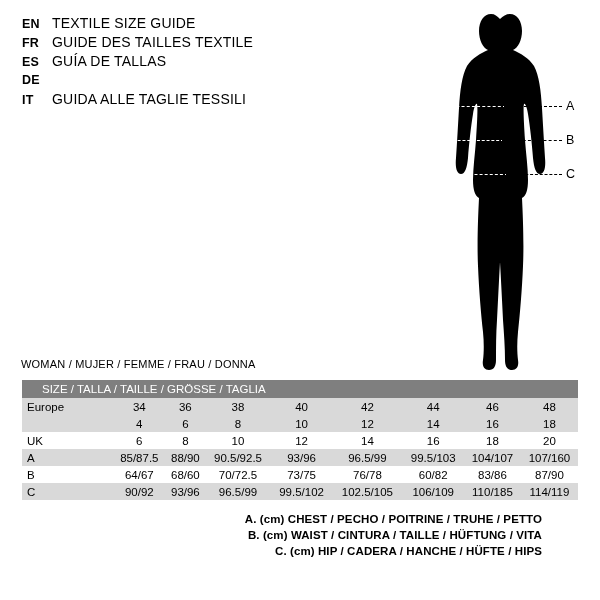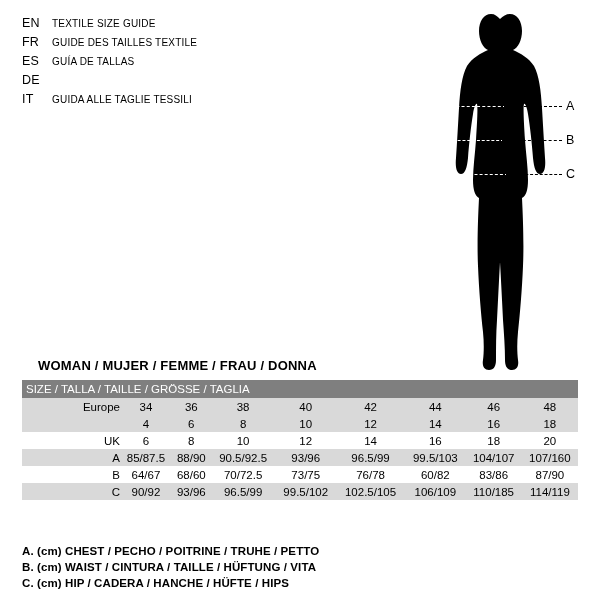--- a/index.html
+++ b/index.html
@@ -31,23 +31,24 @@
   .lang-row {
     display: flex;
     align-items: baseline;
     height: 19px;
     line-height: 19px;
   }
   .lang-code {
     width: 30px;
     font-size: 12.5px;
     letter-spacing: 0.2px;
+    font-weight: bold;
   }
   .lang-text {
-    font-size: 10px;
+    font-size: 14px;
     letter-spacing: 0.2px;
     white-space: nowrap;
   }
 
   
   .figure-area {
     position: absolute;
     left: 400px;
     top: 8px;
     width: 200px;
@@ -69,24 +70,24 @@
   .measure-label {
     position: absolute;
     font-size: 12.5px;
     font-weight: normal;
     color: #000000;
   }
 
   
   .woman-title {
     position: absolute;
-    left: 38px;
+    left: 21px;
     top: 358px;
-    font-size: 13px;
-    font-weight: bold;
+    font-size: 11px;
+    font-weight: normal;
     letter-spacing: 0.2px;
   }
 
   
   .table-wrap {
     position: absolute;
     left: 22px;
     top: 380px;
     width: 556px;
   }
@@ -96,46 +97,47 @@
     font-size: 11.5px;
   }
   table.size-table td {
     height: 17px;
     padding: 0;
     text-align: center;
     vertical-align: middle;
     white-space: nowrap;
   }
   table.size-table td.rowlabel {
-    text-align: right;
-    padding-left: 12px;
+    text-align: left;
+    padding-left: 5px;
     width: 86px;
   }
   tr.head td {
     background: #7f7f7f;
     color: #ffffff;
     font-weight: normal;
     text-align: left;
-    padding-left: 4px;
+    padding-left: 20px;
     height: 18px;
     font-size: 11.5px;
   }
   tr.shaded td {
     background: #d9d9d9;
   }
   tr.plain td {
     background: #ffffff;
   }
 
   
   .footnotes {
     position: absolute;
     left: 22px;
-    top: 543px;
+    top: 511px;
     width: 520px;
+    text-align: right;
   }
   .footnote {
     font-size: 11.5px;
     font-weight: bold;
     line-height: 16px;
     letter-spacing: 0.1px;
   }
 </style>
 </head>
 <body>

